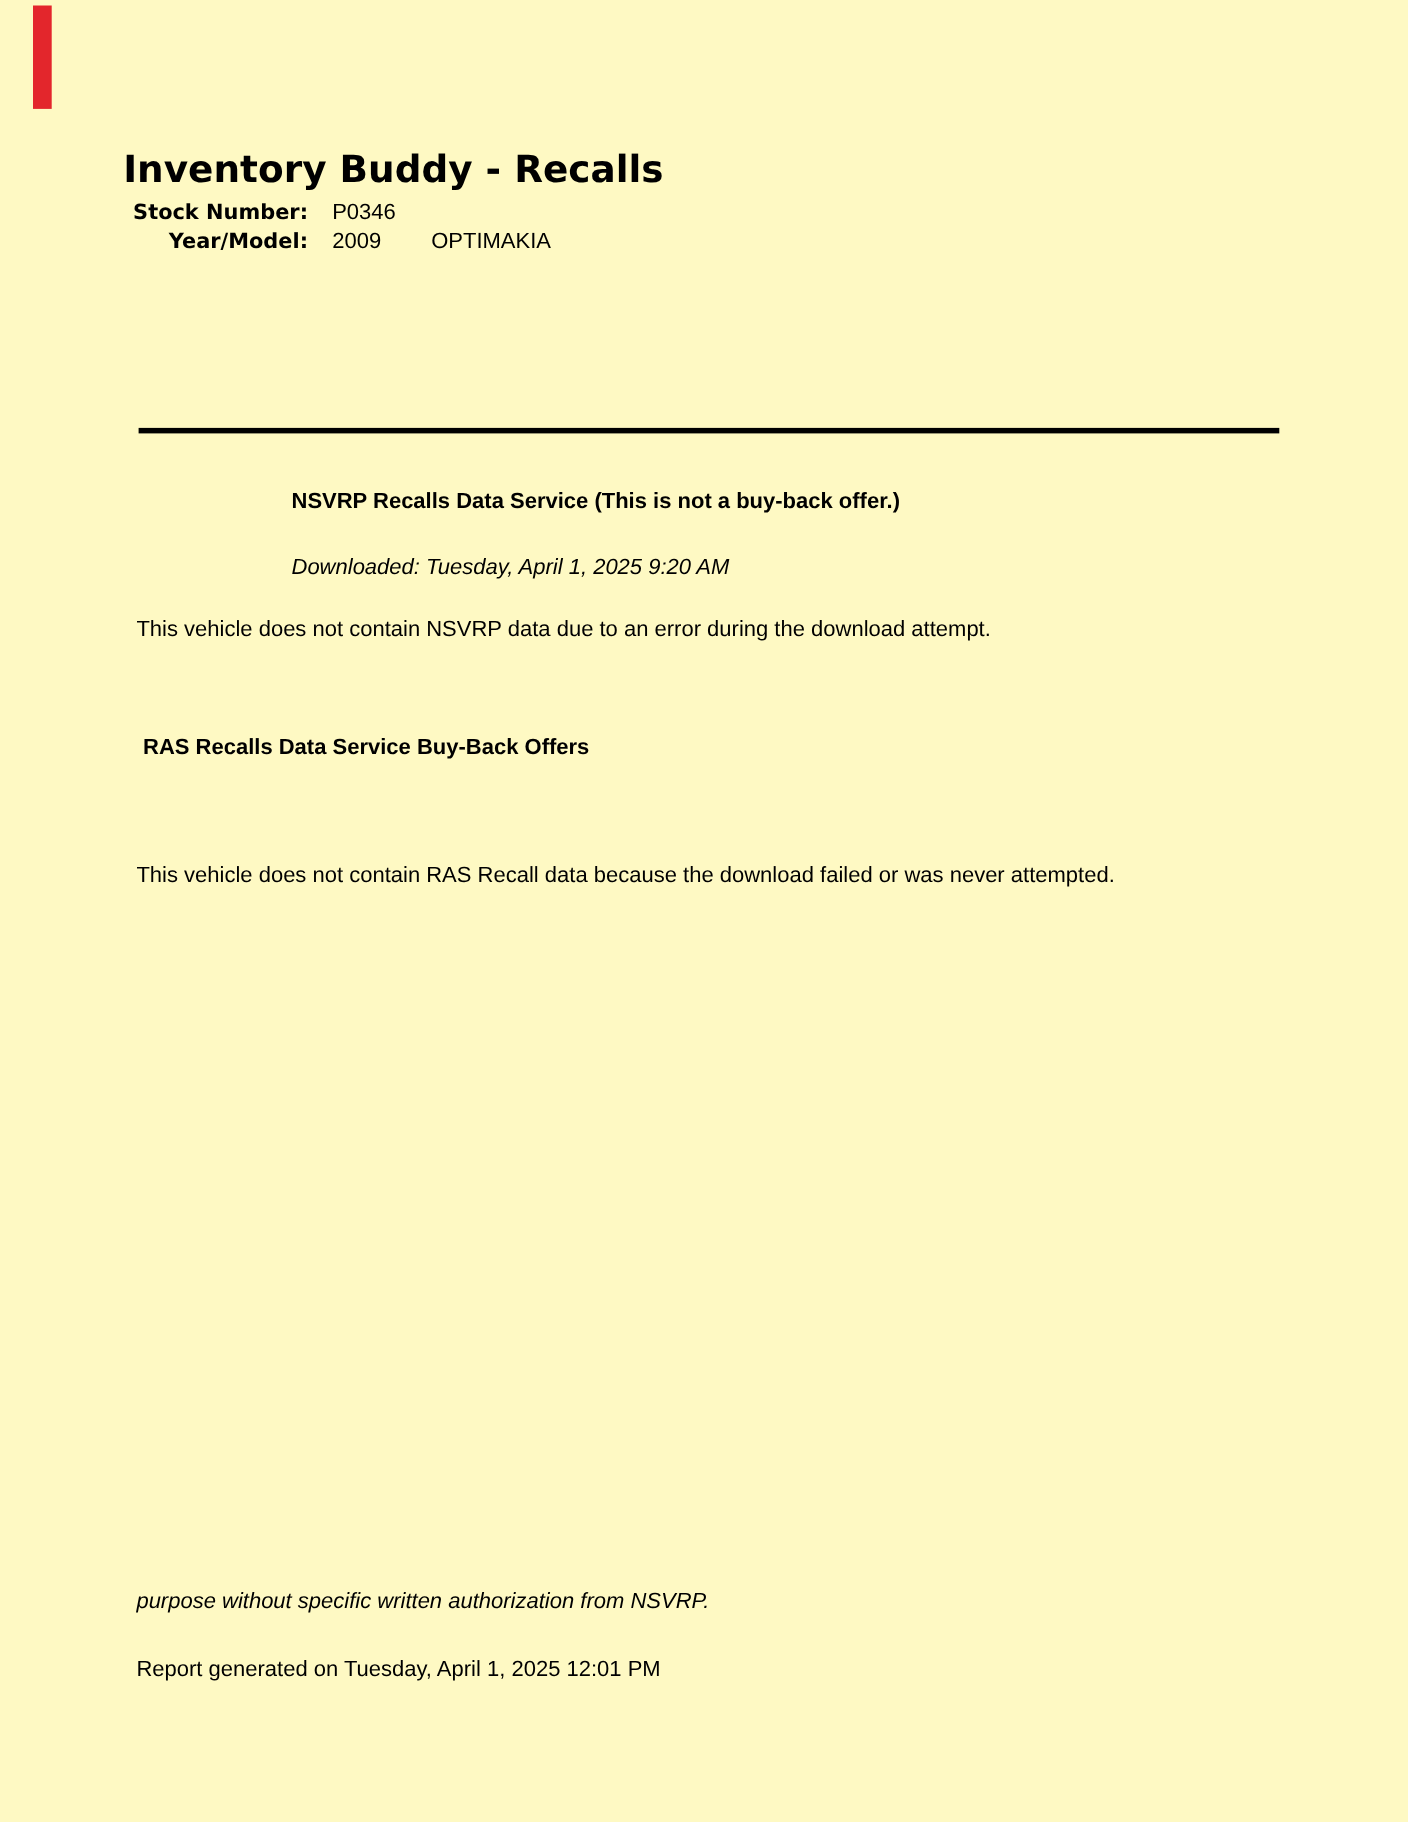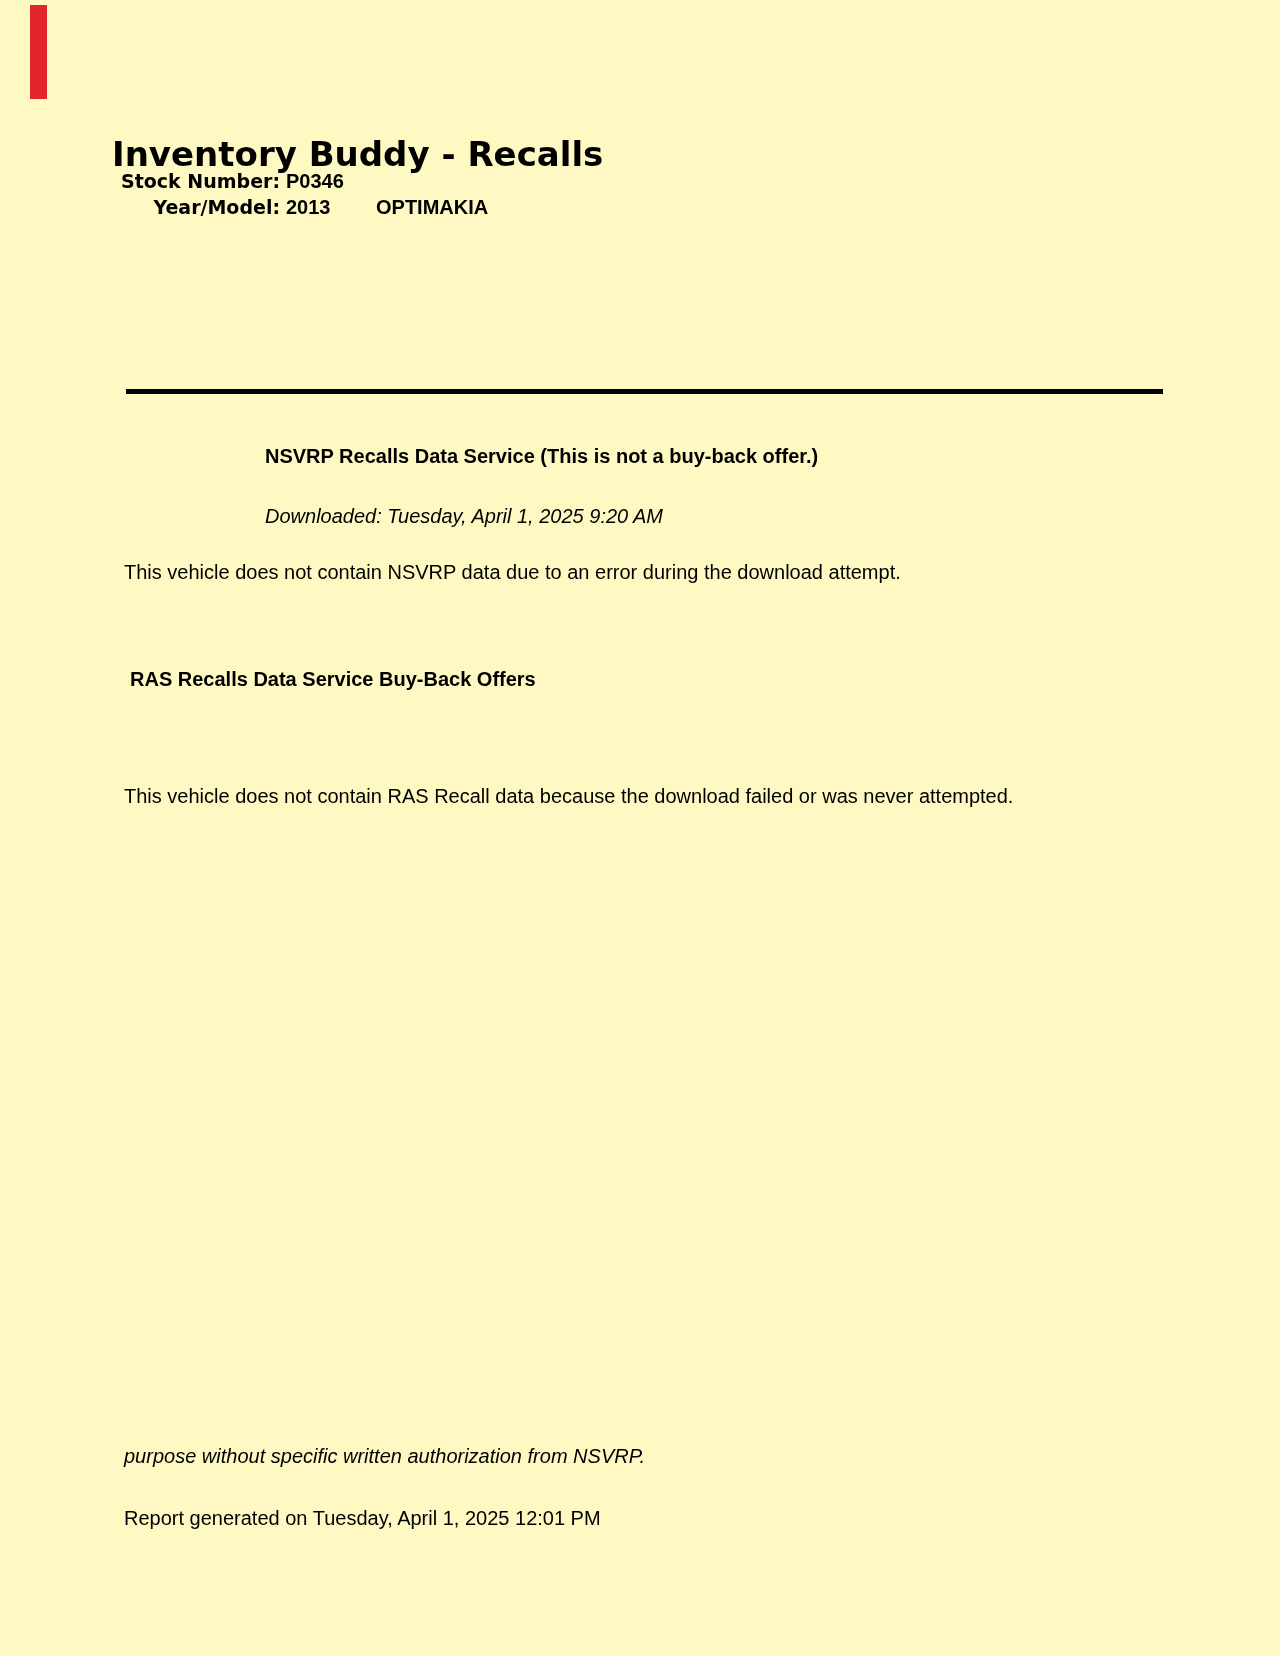--- a/index.html
+++ b/index.html
@@ -32,39 +32,39 @@
     font-family: "DejaVu Sans", sans-serif;
     font-weight: bold;
     font-size: 34px;
     line-height: 42px;
     white-space: nowrap;
     letter-spacing: 0px;
   }
   .info-table {
     position: absolute;
     left: 0px;
-    top: 168px;
+    top: 180px;
     font-size: 20px;
   }
   .info-row {
     display: flex;
     line-height: 26px;
   }
   .info-label {
     width: 280px;
     text-align: right;
     font-family: "DejaVu Sans", sans-serif;
     font-weight: bold;
     font-size: 19px;
     white-space: nowrap;
   }
   .info-value {
-    margin-left: 6px;
+    margin-left: 22px;
     font-family: "Liberation Sans", sans-serif;
-    font-weight: bold;
+    font-weight: normal;
     white-space: nowrap;
   }
   .year-span {
     display: inline-block;
     width: 90px;
   }
   .rule {
     position: absolute;
     left: 126px;
     top: 389px;
@@ -125,21 +125,21 @@
 
   <div class="doc-title">Inventory Buddy - Recalls</div>
 
   <div class="info-table">
     <div class="info-row">
       <div class="info-label">Stock Number:</div>
       <div class="info-value">P0346</div>
     </div>
     <div class="info-row">
       <div class="info-label">Year/Model:</div>
-      <div class="info-value"><span class="year-span">2013</span><span>OPTIMAKIA</span></div>
+      <div class="info-value"><span class="year-span">2009</span><span>OPTIMAKIA</span></div>
     </div>
   </div>
 
   <div class="rule"></div>
 
   <div class="section-heading nsvrp-heading">NSVRP Recalls Data Service (This is not a buy-back offer.)</div>
 
   <div class="downloaded-line">Downloaded: Tuesday, April 1, 2025 9:20 AM</div>
 
   <div class="status-line nsvrp-status">This vehicle does not contain NSVRP data due to an error during the download attempt.</div>

